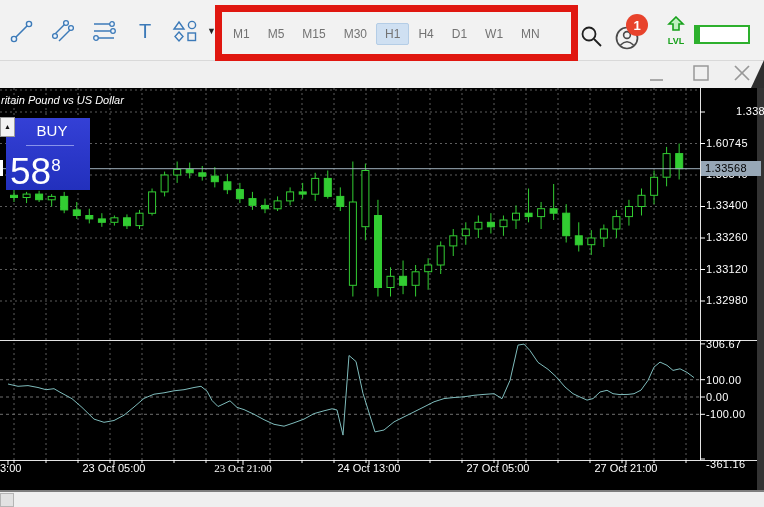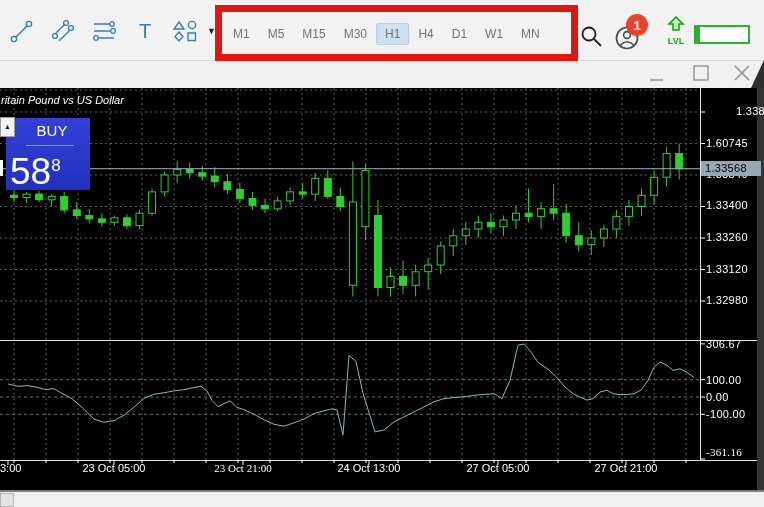--- a/index.html
+++ b/index.html
@@ -381,21 +381,21 @@
         <div class="axis-label" style="top: 49px;">1.60745</div>
         <div class="axis-label" style="top: 80px;">1.33540</div>
         <div class="axis-label" style="top: 111px;">1.33400</div>
         <div class="axis-label" style="top: 143px; text-align: center;">1.33260</div>
         <div class="axis-label" style="top: 175px;">1.33120</div>
         <div class="axis-label" style="top: 206px;">1.32980</div>
         <div class="axis-label" style="top: 250px;">306.67</div>
         <div class="axis-label" style="top: 286px;">100.00</div>
         <div class="axis-label" style="top: 303px;">0.00</div>
         <div class="axis-label" style="top: 320px;">-100.00</div>
-        <div class="axis-label" style="top: 358px; font-family: Liberation Serif, serif;">-361.16</div>
+        <div class="axis-label" style="top: 370px;">-361.16</div>
         <div class="time-label first" style="top: 374px; left: 0px;">3:00</div>
         <div class="time-label" style="top: 374px; left: 114px;">23 Oct 05:00</div>
         <div class="time-label" style="top: 374px; left: 243px; font-family: Liberation Serif, serif;">23 Oct 21:00</div>
         <div class="time-label" style="top: 374px; left: 369px;">24 Oct 13:00</div>
         <div class="time-label" style="top: 374px; left: 498px;">27 Oct 05:00</div>
         <div class="time-label" style="top: 374px; left: 626px;">27 Oct 21:00</div>
       </div>
   </div>
 
   <div id="bottom-strip"></div>

